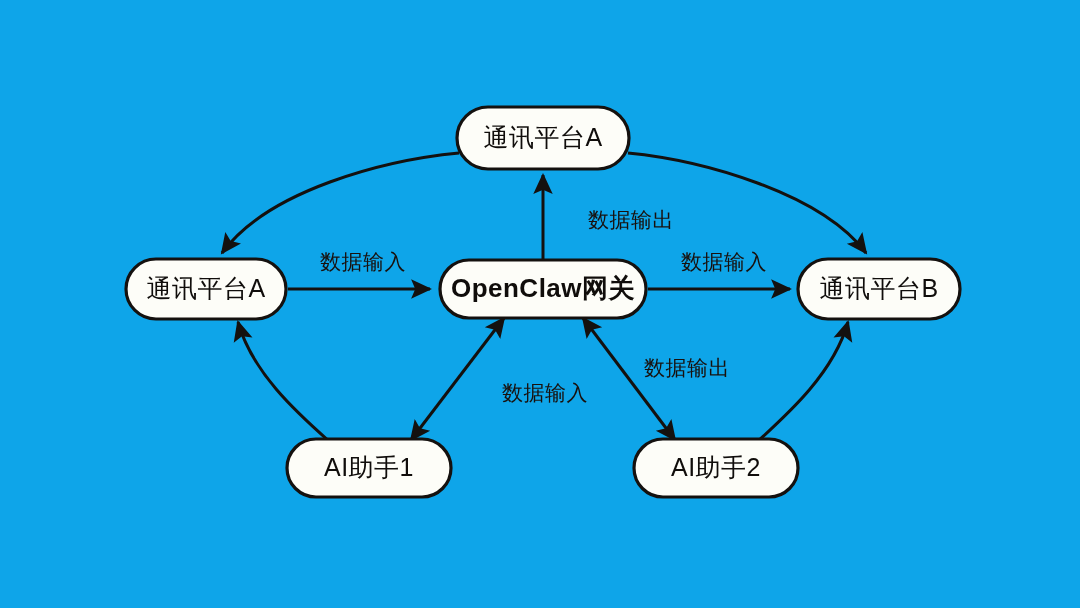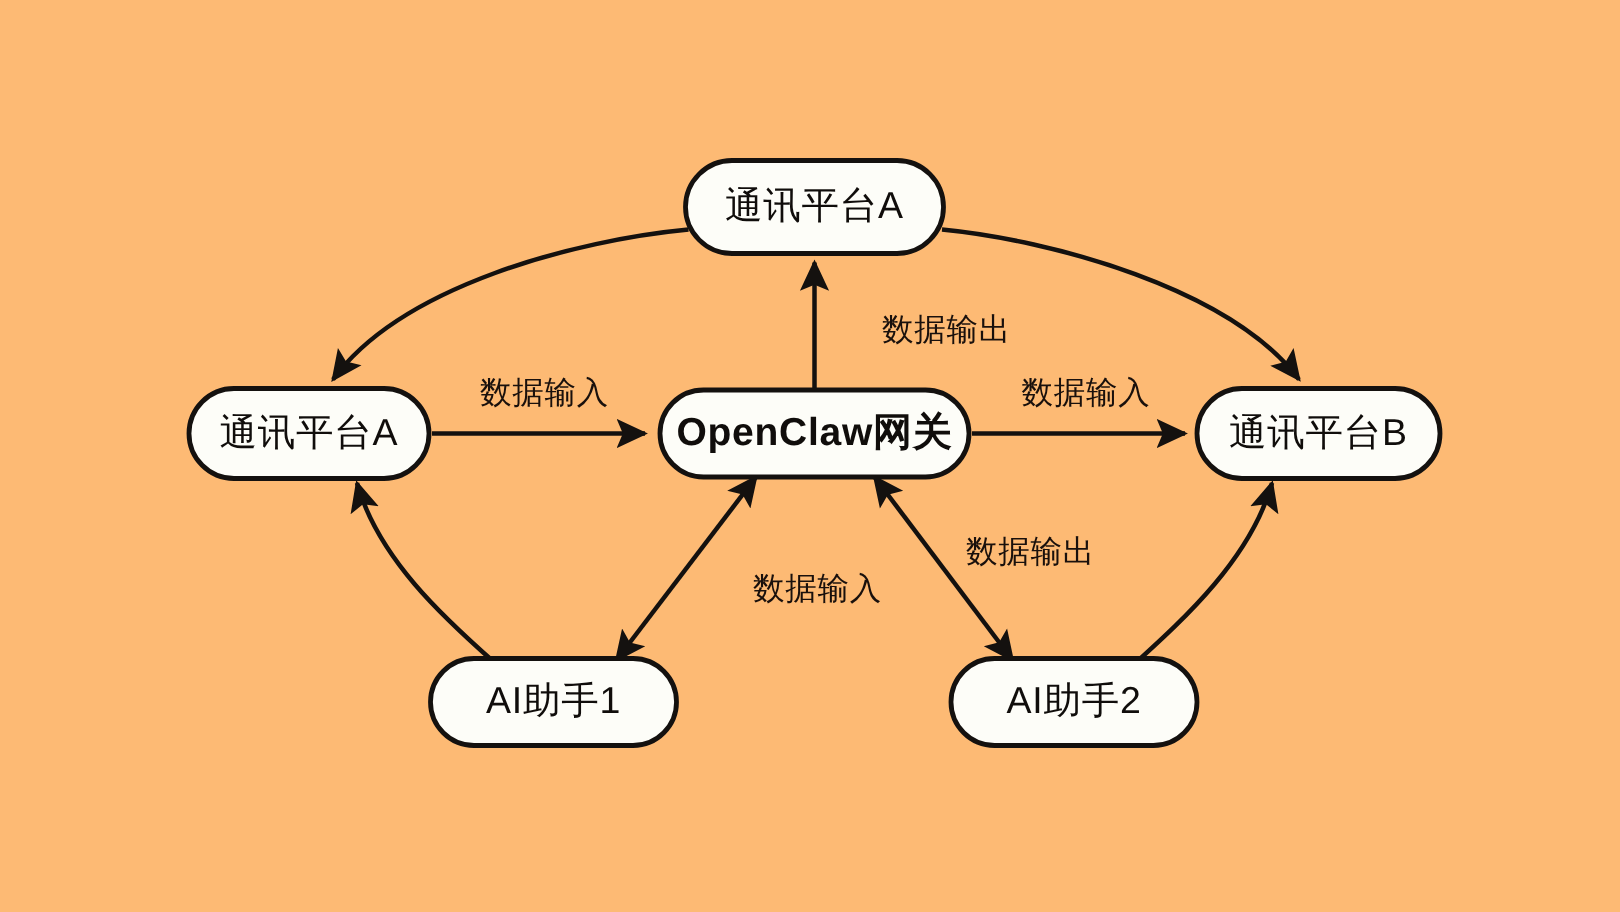--- a/index.html
+++ b/index.html
@@ -11,21 +11,21 @@
     height: 608px;
     background: #fbfbf5;
     font-family: "Liberation Sans", "DejaVu Sans", sans-serif;
     overflow: hidden;
     position: relative;
   }
   #diagram-root {
     position: relative;
     width: 1080px;
     height: 608px;
-    background: #fdba74;
+    background: #0ea5e9;
   }
   svg.canvas {
     position: absolute;
     left: 0;
     top: 0;
     width: 1080px;
     height: 608px;
     display: block;
   }
   .node-rect {

